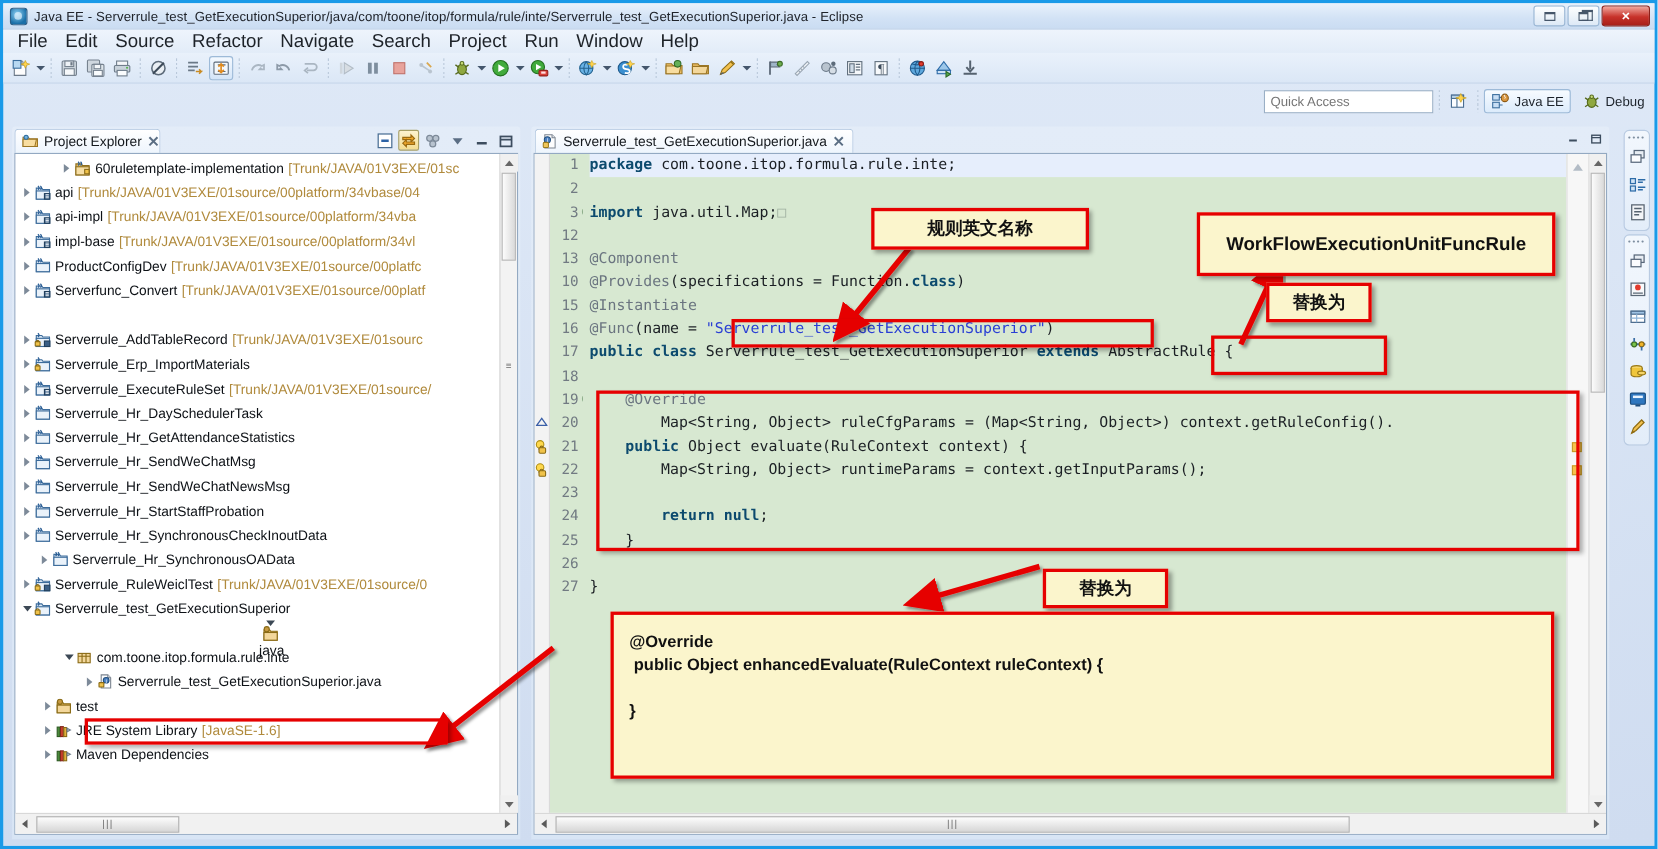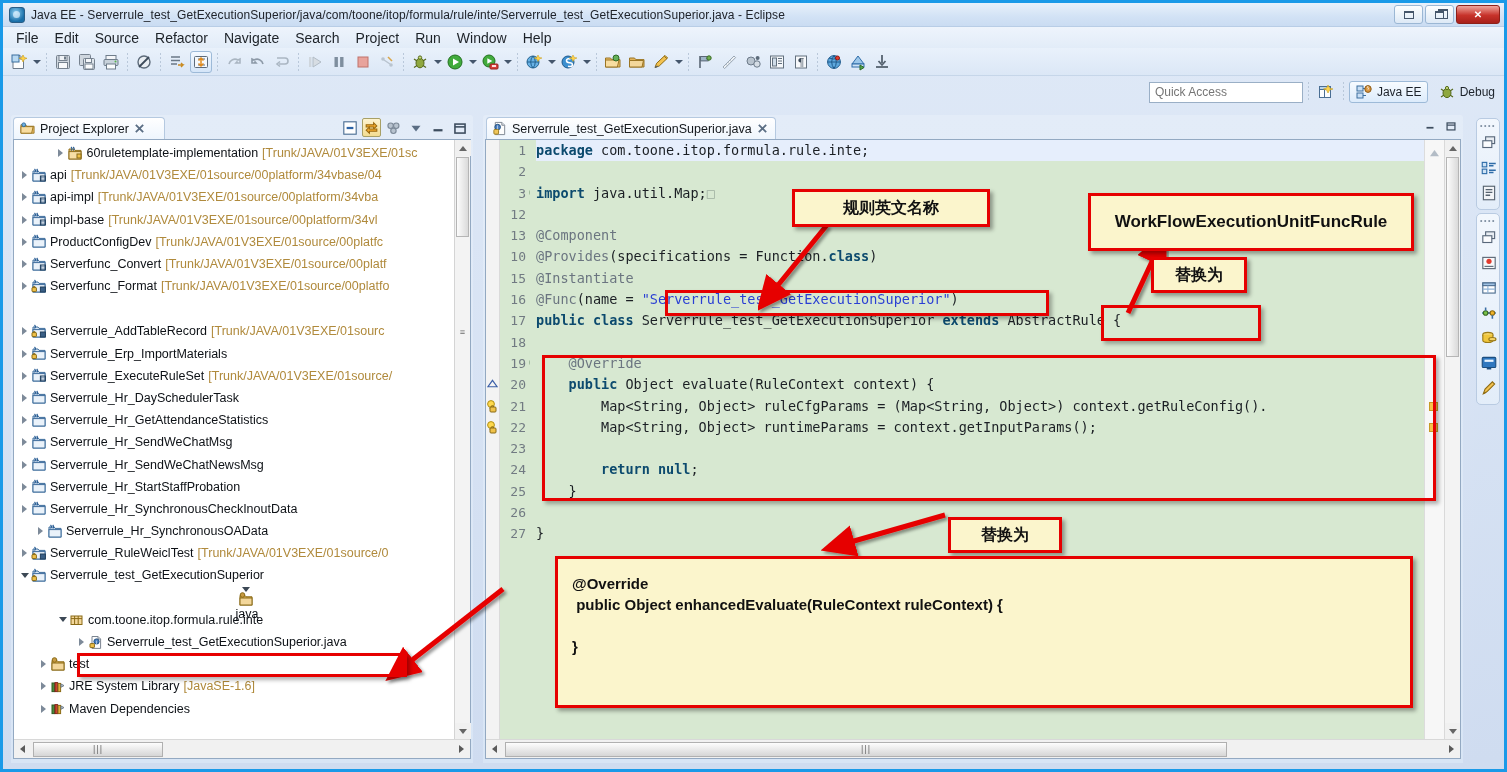--- a/index.html
+++ b/index.html
@@ -54,21 +54,21 @@
   .restore-glyph{ display:block; width:9px; height:8px; border:1px solid #45566a; border-top-width:2px; position:relative;}
   .restore-glyph::after{content:"";position:absolute;left:2px;top:-4px;width:9px;height:7px;border:1px solid #45566a;border-top-width:2px;border-left:none;}
 
   
   .menubar {
     position: absolute; left: 0; top: 24px; right: 0; height: 21px;
     background: linear-gradient(#eef4fc, #e2ecf8);
     display: flex; align-items: center; padding-left: 6px; gap: 2px;
   }
   .menu-item {
-    font-size: 14px; color: #1d2228; padding: 2px 7px; border-radius: 2px;
+    font-size: 17px; color: #1d2228; padding: 2px 7px; border-radius: 2px;
     white-space: nowrap;
   }
 
   
   .toolbar {
     position: absolute; left: 0; top: 45px; right: 0; height: 28px;
     background: linear-gradient(#e9f1fb, #dbe7f6);
     display: flex; align-items: center; padding-left: 4px;
     border-bottom: 1px solid #c6d6e9;
   }
@@ -105,21 +105,21 @@
   
   .pex {
     position: absolute; left: 8px; top: 112px; width: 462px; height: 648px;
     background: linear-gradient(#e3ecf8,#d8e5f5);
     border-radius: 3px 3px 0 0;
   }
   .pex-tabrow { position:relative; height: 24px; }
   .pex-tab {
     position: absolute; left: 2px; top: 2px; height: 22px;
     display: flex; align-items: center; gap: 5px;
-    padding: 0 19px 0 6px;
+    padding: 0 0 0 6px;
     background: linear-gradient(#ffffff,#eef5fd);
     border: 1px solid #b5c9e0; border-bottom: none;
     border-radius: 4px 4px 0 0;
   }
   .pex-tab-label { font-size: 12.5px; color: #14181d; white-space: nowrap; }
   .pex-tools { position:absolute; right: 4px; top: 3px; display:flex; align-items:center; gap:3px;}
   .ptool { width: 19px; height: 19px; display:flex;align-items:center;justify-content:center;border-radius:2px;}
   .ptool.sel { border:1px solid #a8a066; background: linear-gradient(#fdf3cf,#f3dd92); }
   .pex-body {
     position: absolute; left: 2px; top: 24px; right: 2px; bottom: 4px;
@@ -665,35 +665,20 @@
                 <rect x="2" y="5.6" width="12" height="7.4" fill="#eaf2fa" stroke="#3d6c9b"></rect>
                 <path d="M3.5 1 q2 2 0 3.4" stroke="#2b5e95" fill="none" stroke-width="1.2"></path>
                 <path d="M5.7 1 q2 2 0 3.4" stroke="#2b5e95" fill="none" stroke-width="1.2"></path>
                 <rect x="9.4" y="8" width="5" height="5" fill="#3a5f86" stroke="#22405d"></rect>
                 <path d="M10.4 9 h3 M10.4 10.4 h3 M10.4 11.8 h3" stroke="#fff" stroke-width=".8"></path>
               </svg>
             </span>
             <span class="tname">Serverfunc_Convert</span>
             <span class="tpath">[Trunk/JAVA/01V3EXE/01source/00platf</span>
           </div>
-          <div class="trow" style="padding-left: 4px;">
-            <div class="twist closed"></div>
-            <span class="ficon">
-              <svg class="ic" style="width:16px;height:15px" viewBox="0 0 16 15">
-                <path d="M2 3 h5 l1 1.4 h6 V13 H2 Z" fill="#d8e6f4" stroke="#3d6c9b"></path>
-                <rect x="2" y="5.6" width="12" height="7.4" fill="#eaf2fa" stroke="#3d6c9b"></rect>
-                <path d="M3.5 1 q2 2 0 3.4" stroke="#2b5e95" fill="none" stroke-width="1.2"></path>
-                <rect x="1" y="8.6" width="4.4" height="4" rx=".6" fill="#f0c24a" stroke="#8a6b16"></rect>
-                <path d="M2 8.6 a1.2 1.2 0 0 1 2.4 0" fill="none" stroke="#8a6b16"></path>
-                <rect x="9.4" y="8" width="5" height="5" fill="#3a5f86" stroke="#22405d"></rect>
-              </svg>
-            </span>
-            <span class="tname">Serverfunc_Format</span>
-            <span class="tpath">[Trunk/JAVA/01V3EXE/01source/00platfo</span>
-          </div>
           <div class="trow" style="padding-left: 4px; margin-top: 23px;">
             <div class="twist closed"></div>
             <span class="ficon">
               <svg class="ic" style="width:16px;height:15px" viewBox="0 0 16 15">
                 <path d="M2 3 h5 l1 1.4 h6 V13 H2 Z" fill="#d8e6f4" stroke="#3d6c9b"></path>
                 <rect x="2" y="5.6" width="12" height="7.4" fill="#eaf2fa" stroke="#3d6c9b"></rect>
                 <path d="M3.5 1 q2 2 0 3.4" stroke="#2b5e95" fill="none" stroke-width="1.2"></path>
                 <rect x="1" y="8.6" width="4.4" height="4" rx=".6" fill="#f0c24a" stroke="#8a6b16"></rect>
                 <path d="M2 8.6 a1.2 1.2 0 0 1 2.4 0" fill="none" stroke="#8a6b16"></path>
                 <rect x="9.4" y="8" width="5" height="5" fill="#3a5f86" stroke="#22405d"></rect>
@@ -1023,22 +1008,22 @@
           <div class="cl">&nbsp;</div>
           <div class="cl"><span class="kw">import</span><span> java.util.Map;</span><span style="color:#9fb0a0">□</span></div>
           <div class="cl">&nbsp;</div>
           <div class="cl"><span class="ann">@Component</span></div>
           <div class="cl"><span class="ann">@Provides</span><span>(specifications = Function.</span><span class="kw">class</span><span>)</span></div>
           <div class="cl"><span class="ann">@Instantiate</span></div>
           <div class="cl"><span class="ann">@Func</span><span>(name = </span><span class="str">"Serverrule_test_GetExecutionSuperior"</span><span>)</span></div>
           <div class="cl"><span class="kw">public class</span><span> Serverrule_test_GetExecutionSuperior </span><span class="kw">extends</span><span> AbstractRule {</span></div>
           <div class="cl">&nbsp;</div>
           <div class="cl"><span>    </span><span class="ann">@Override</span></div>
+          <div class="cl"><span>        Map&lt;String, Object&gt; ruleCfgParams = (Map&lt;String, Object&gt;) context.getRuleConfig().</span></div>
           <div class="cl"><span>    </span><span class="kw">public</span><span> Object evaluate(RuleContext context) {</span></div>
-          <div class="cl"><span>        Map&lt;String, Object&gt; ruleCfgParams = (Map&lt;String, Object&gt;) context.getRuleConfig().</span></div>
           <div class="cl"><span>        Map&lt;String, Object&gt; runtimeParams = context.getInputParams();</span></div>
           <div class="cl">&nbsp;</div>
           <div class="cl"><span>        </span><span class="kw">return null</span><span>;</span></div>
           <div class="cl"><span>    }</span></div>
           <div class="cl">&nbsp;</div>
           <div class="cl"><span>}</span></div>
         </div>
 
       <div class="ovr-ruler">
         <div style="position:absolute;left:4px;top:4px">

